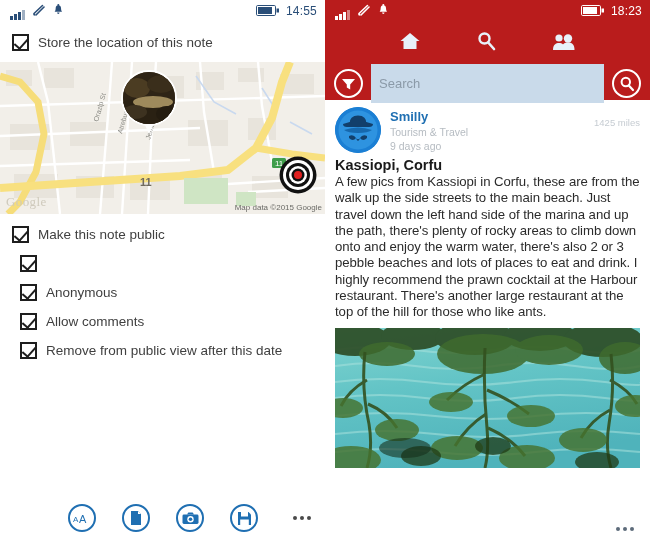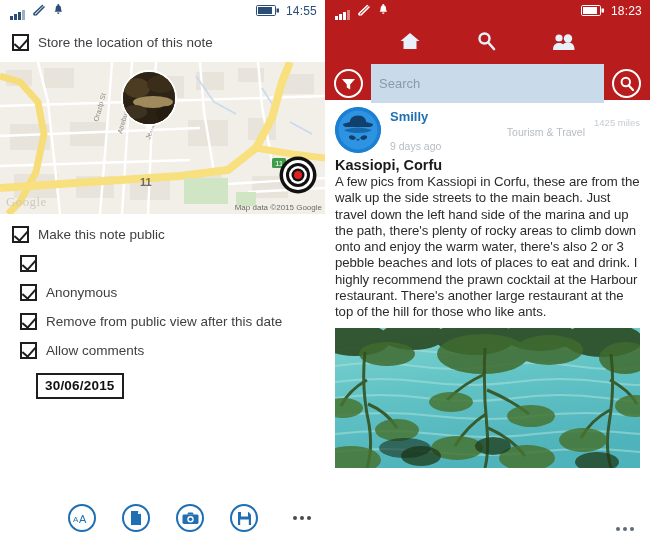--- a/index.html
+++ b/index.html
@@ -205,21 +205,21 @@
   }
   .post-head{display:flex;align-items:flex-start;gap:9px;}
   .avatar{
     width:46px;height:46px;border-radius:50%;
     flex:0 0 auto;
     overflow:hidden;
     background:#1b7fd4;
   }
   .post-meta{flex:1 1 auto;min-width:0;padding-top:1px;}
   .p-user{font-size:13px;font-weight:bold;color:#1f6fb2;line-height:17px;}
-  .p-cat{font-size:10.5px;color:#b6bcc2;line-height:14px;text-align:right;}
+  .p-cat{font-size:10.5px;color:#b6bcc2;line-height:14px;}
   .p-time{font-size:10.5px;color:#b6bcc2;line-height:14px;}
   .p-dist{font-size:9.5px;color:#c6ccd2;padding-top:2px;margin-top:8px;}
 
   .p-title{
     font-size:14.5px;font-weight:bold;color:#1a1a1a;
     margin-top:3px;line-height:18px;
   }
   .p-body{
     font-size:13.2px;color:#2b2b2b;
     line-height:16.3px;
@@ -389,27 +389,26 @@
       </div>
       <div class="check-row indent">
         <span class="cb checked"></span>
       </div>
       <div class="check-row indent">
         <span class="cb checked"></span>
         <span class="check-lbl">Anonymous</span>
       </div>
       <div class="check-row indent">
         <span class="cb checked"></span>
-        <span class="check-lbl">Remove from public view after this date</span>
+        <span class="check-lbl">Allow comments</span>
       </div>
       <div class="check-row indent">
         <span class="cb checked"></span>
-        <span class="check-lbl">Allow comments</span>
-      </div>
-      <div class="date-box">30/06/2015</div>
+        <span class="check-lbl">Remove from public view after this date</span>
+      </div>
     </div>
 
     <div class="appbar">
       <div class="appbar-icons">
         <span class="ab-btn">
           <svg width="18" height="14" viewBox="0 0 18 14">
             <text x="0" y="11" font-family="Liberation Sans, sans-serif" font-size="8" fill="#1f6fb2">A</text>
             <text x="6" y="12" font-family="Liberation Sans, sans-serif" font-size="11" fill="#1f6fb2">A</text>
           </svg>
         </span>

